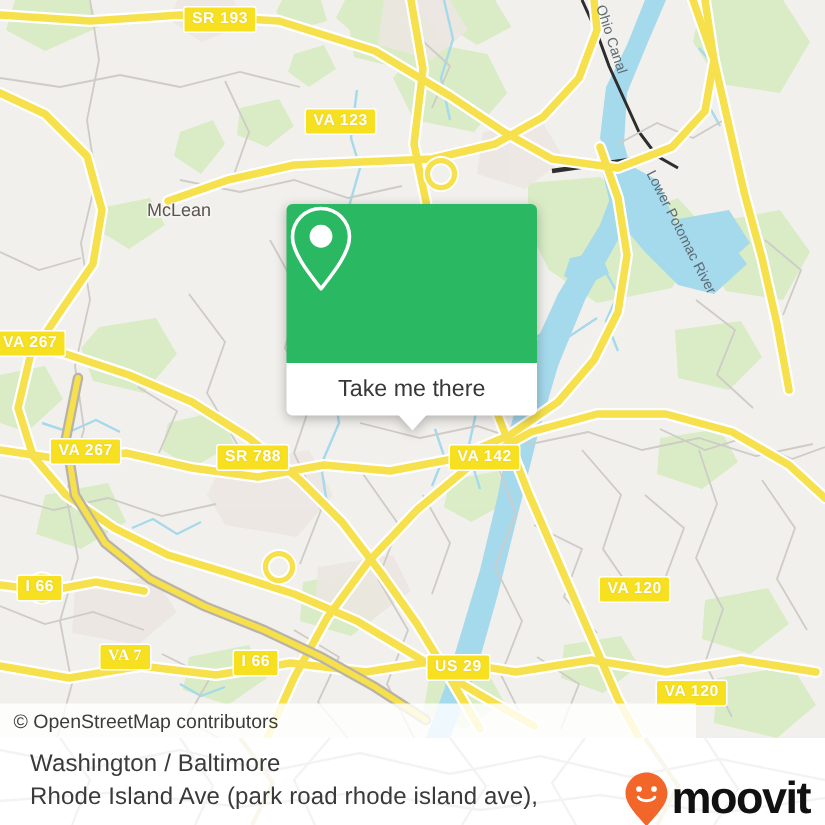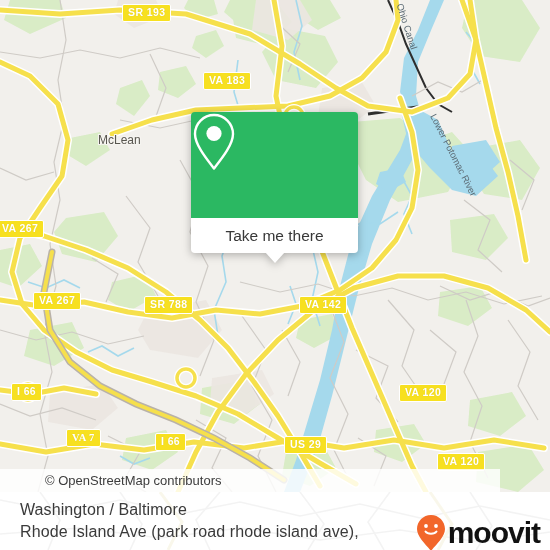--- a/index.html
+++ b/index.html
@@ -48,29 +48,29 @@
     white-space:nowrap;
     font-style:normal;
     transform-origin:0 0;
   }
 
   
   #attribution{
     position:absolute;left:0;top:469px;
     height:23px;width:464px;
     background:rgba(255,255,255,.82);
-    display:flex;align-items:center;padding-left:36px;
+    display:flex;align-items:center;
   }
   #attribution .attr-text{
     color:#3c3c3c;font-size:13px;padding-left:9px;white-space:nowrap;
   }
 
   
   #callout{
-    position:absolute;left:191px;top:112px;width:167px;
+    position:absolute;left:191px;top:136px;width:167px;
     filter:drop-shadow(0 2px 4px rgba(0,0,0,.28));
   }
   #callout .card-top{
     background:#2bb862;
     height:106px;
     border-radius:4px 4px 0 0;
     display:flex;align-items:center;justify-content:center;
   }
   #callout .card-bottom{
     background:#ffffff;
@@ -264,21 +264,21 @@
         </g>
       </g>
     </svg>
 
     <div class="place-label" style="left:98px;top:133px;">McLean</div>
 
     <div class="water-label" style="left:405px;top:2px;transform:rotate(72deg);">Ohio Canal</div>
     <div class="water-label" style="left:438px;top:112px;transform:rotate(63deg);">Lower Potomac River</div>
 
     <div class="shield" style="left:82px;top:4px;margin-left:40px;">SR 193</div>
-    <div class="shield" style="left:203px;top:72px;">VA 183</div>
+    <div class="shield" style="left:203px;top:72px;">VA 123</div>
     <div class="shield" style="left:-4px;top:220px;">VA 267</div>
     <div class="shield" style="left:33px;top:292px;">VA 267</div>
     <div class="shield" style="left:144px;top:296px;">SR 788</div>
     <div class="shield" style="left:299px;top:296px;">VA 142</div>
     <div class="shield" style="left:11px;top:383px;">I 66</div>
     <div class="shield" style="left:399px;top:384px;">VA 120</div>
     <div class="shield" style="left:155px;top:433px;">I 66</div>
     <div class="shield" style="left:284px;top:436px;">US 29</div>
     <div class="shield" style="left:66px;top:429px;font-family:Liberation Serif, serif;">VA 7</div>
     <div class="shield" style="left:437px;top:453px;">VA 120</div>

